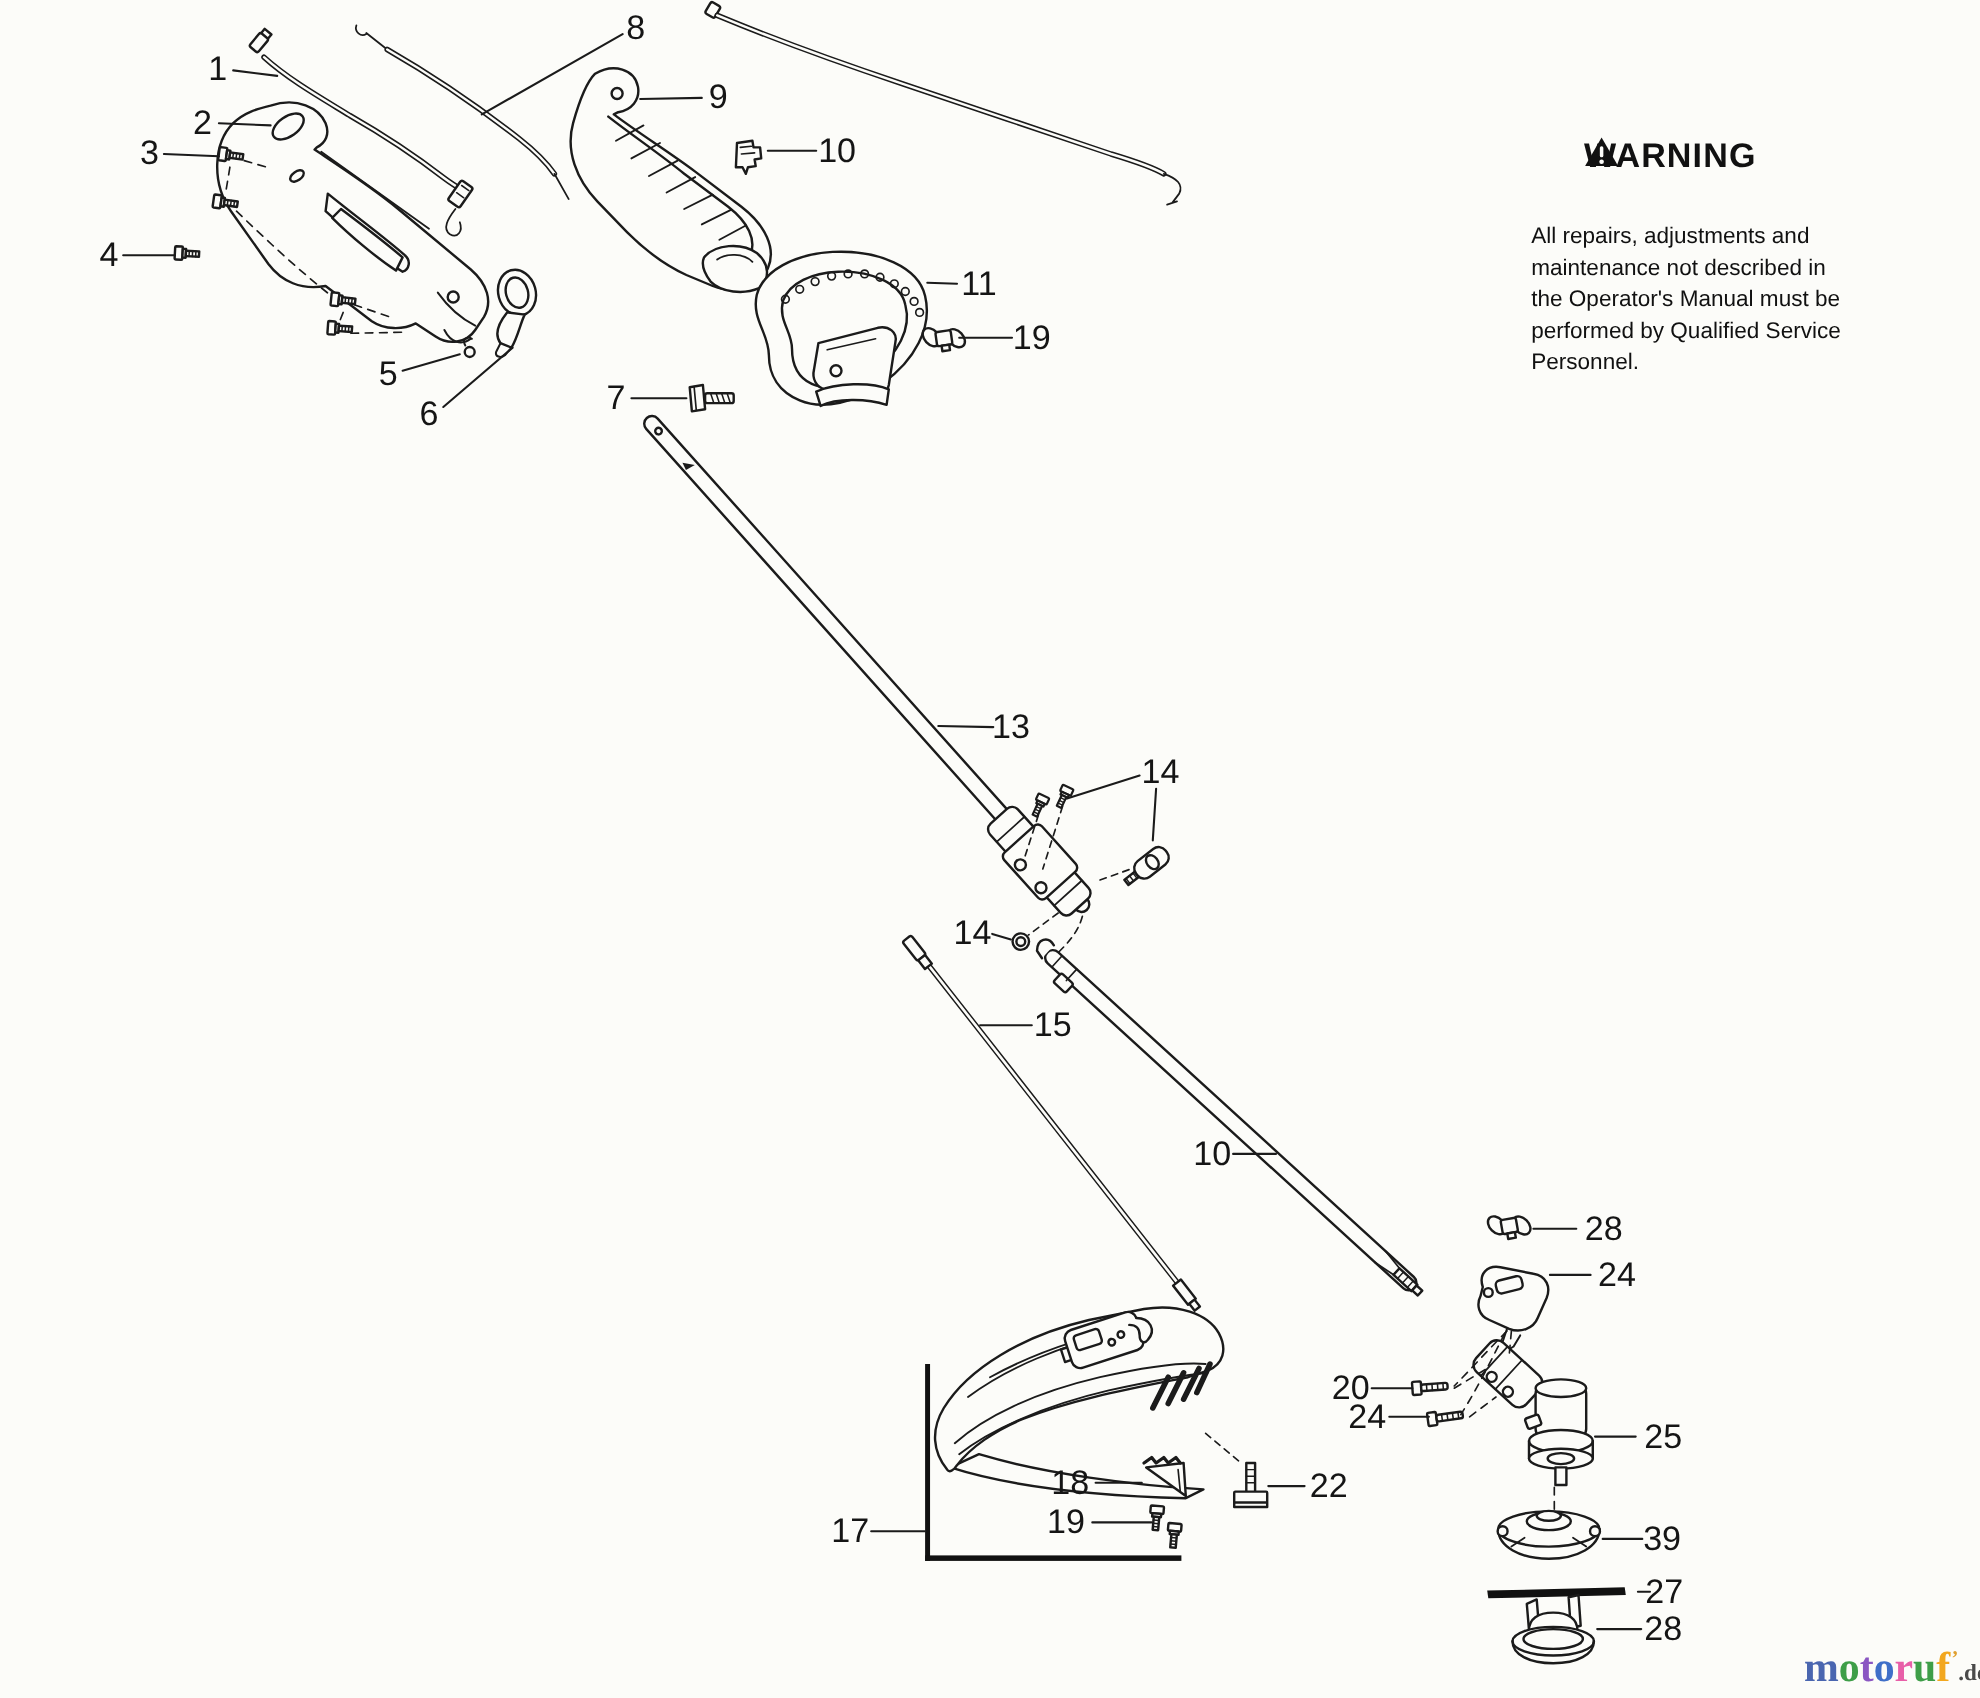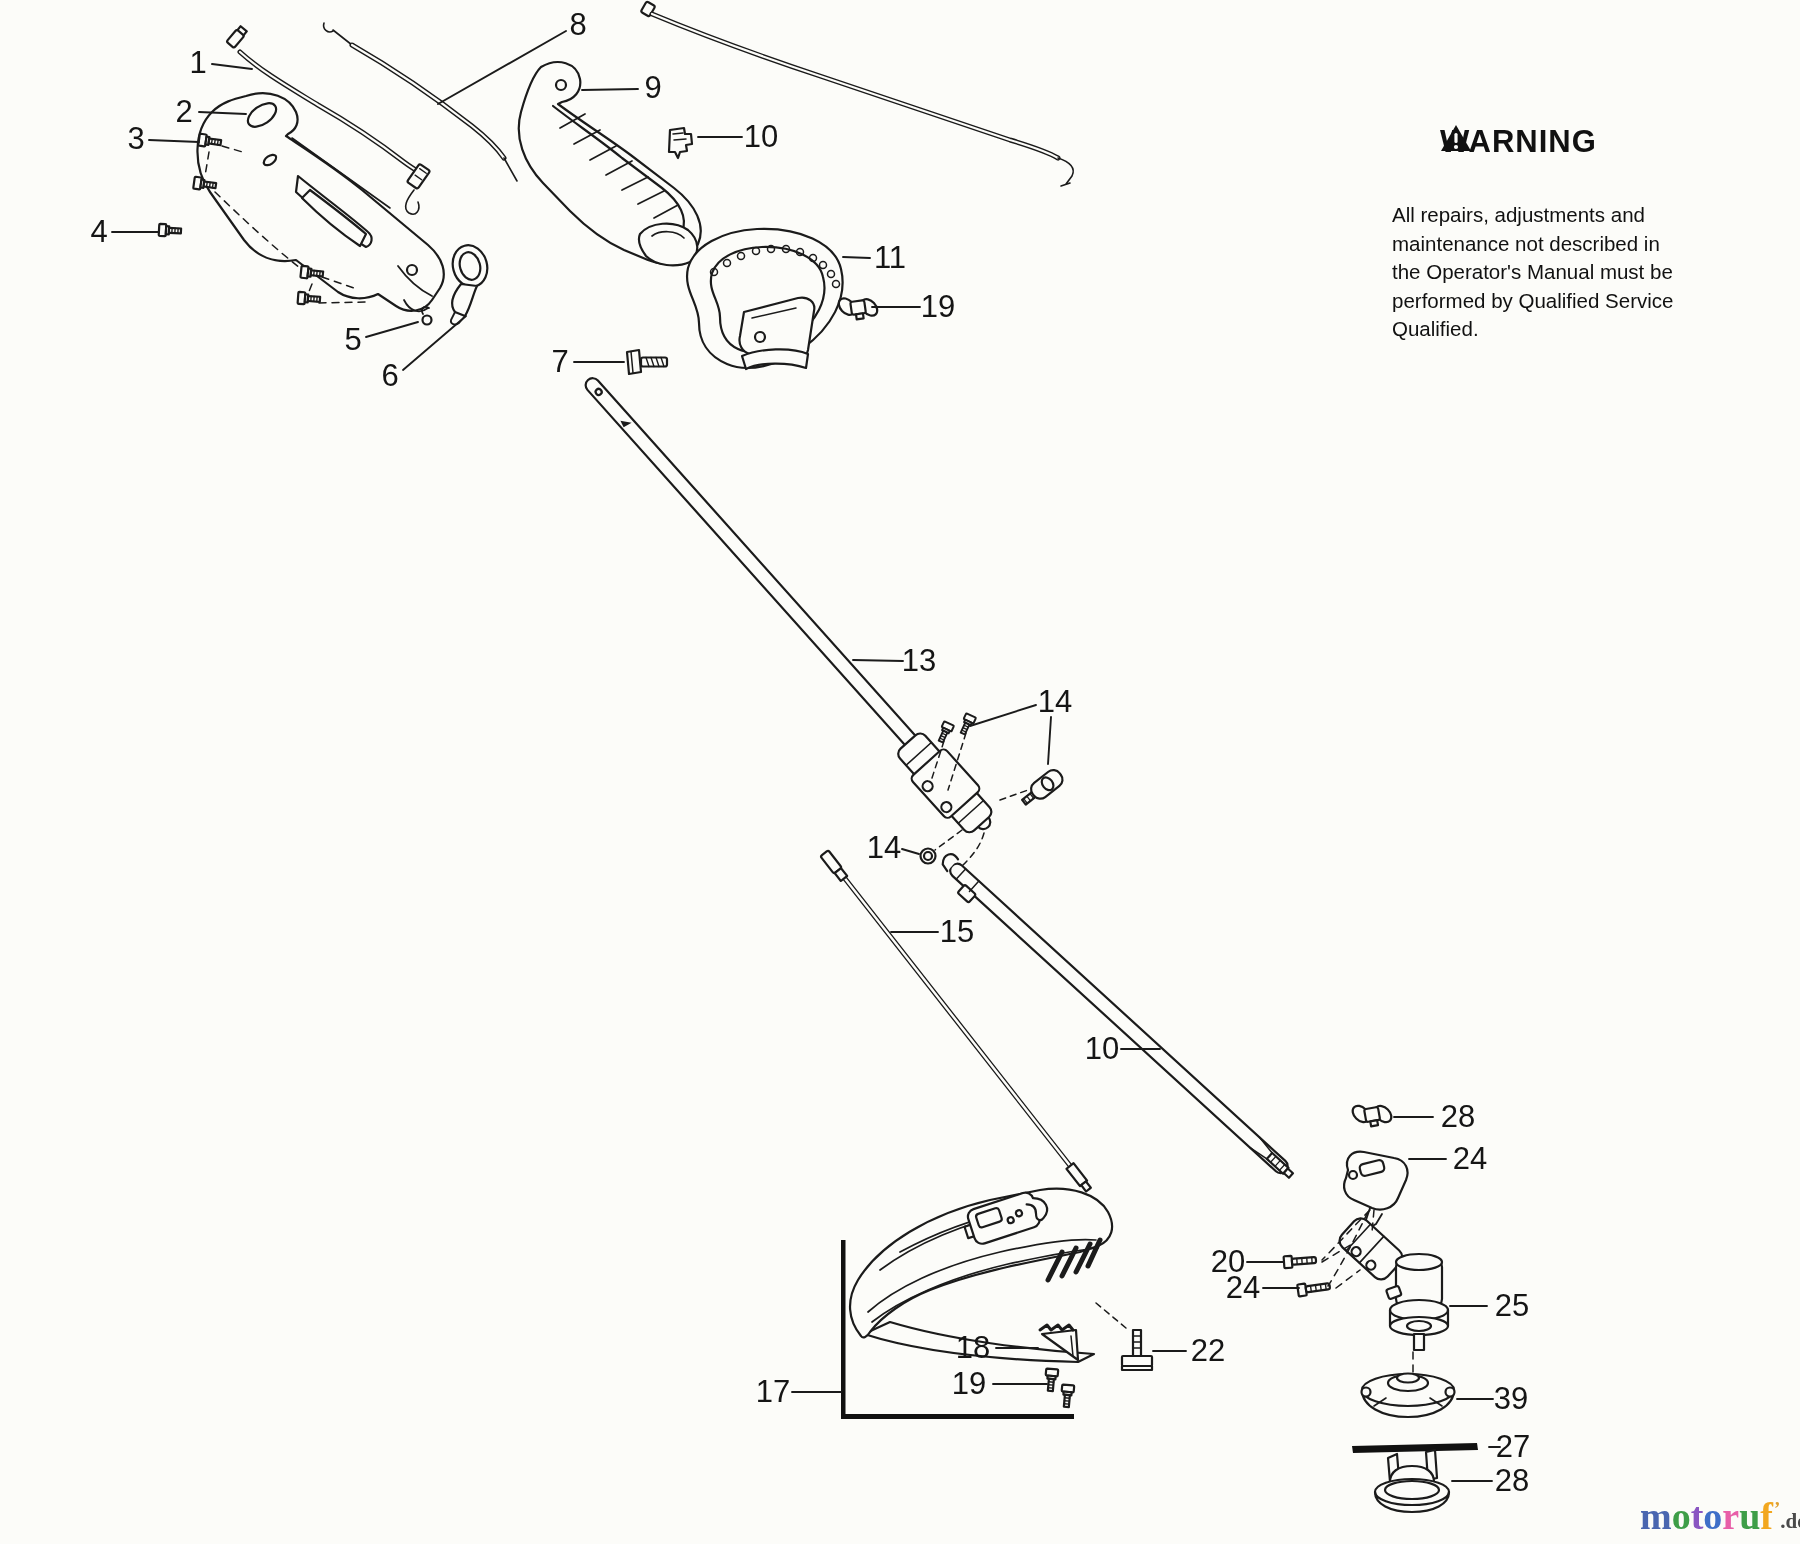--- a/index.html
+++ b/index.html
@@ -407,21 +407,21 @@
         <rect x="14.4" y="9" width="3.2" height="10" rx="1.5" fill="#fcfcf9"></rect>
         <circle cx="16" cy="23" r="2.1" fill="#fcfcf9"></circle>
       </svg>
       <span>WARNING</span>
     </div>
     <div class="warning-body">
       <div>All repairs, adjustments and</div>
       <div>maintenance not described in</div>
       <div>the Operator's Manual must be</div>
       <div>performed by Qualified Service</div>
-      <div>Qualified.</div>
+      <div>Personnel.</div>
     </div>
   </div>
 
   <div class="logo">
     <span style="color: rgb(74, 102, 176);">m</span><span style="color: rgb(62, 158, 72);">o</span><span style="color: rgb(138, 86, 194);">t</span><span style="color: rgb(63, 111, 200);">o</span><span style="color: rgb(232, 95, 168);">r</span><span style="color: rgb(62, 158, 72);">u</span><span style="color: rgb(242, 167, 31);">f</span><span class="lg-tick" style="color: rgb(224, 160, 48);">’</span><span class="lg-suffix" style="color: rgb(74, 74, 74);">.de</span>
   </div>
 
 </div>
 
 </body></html>

